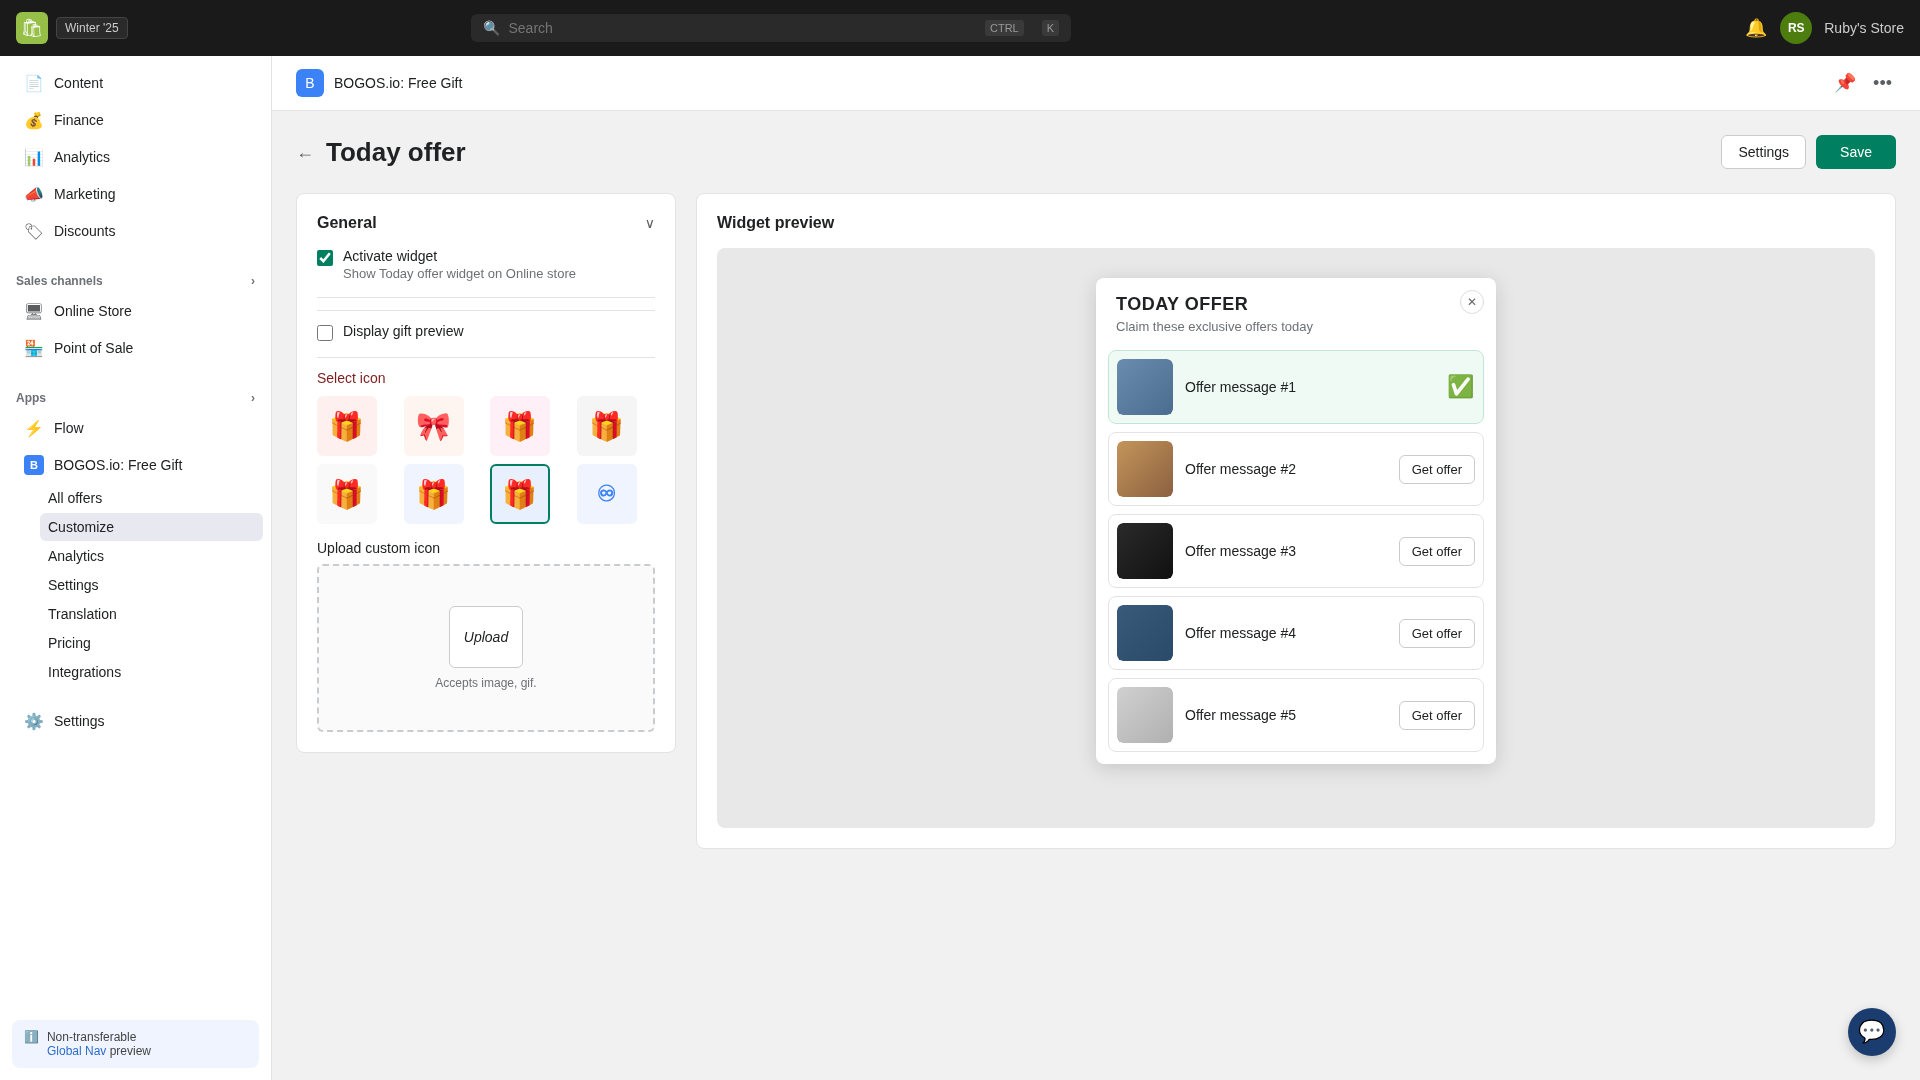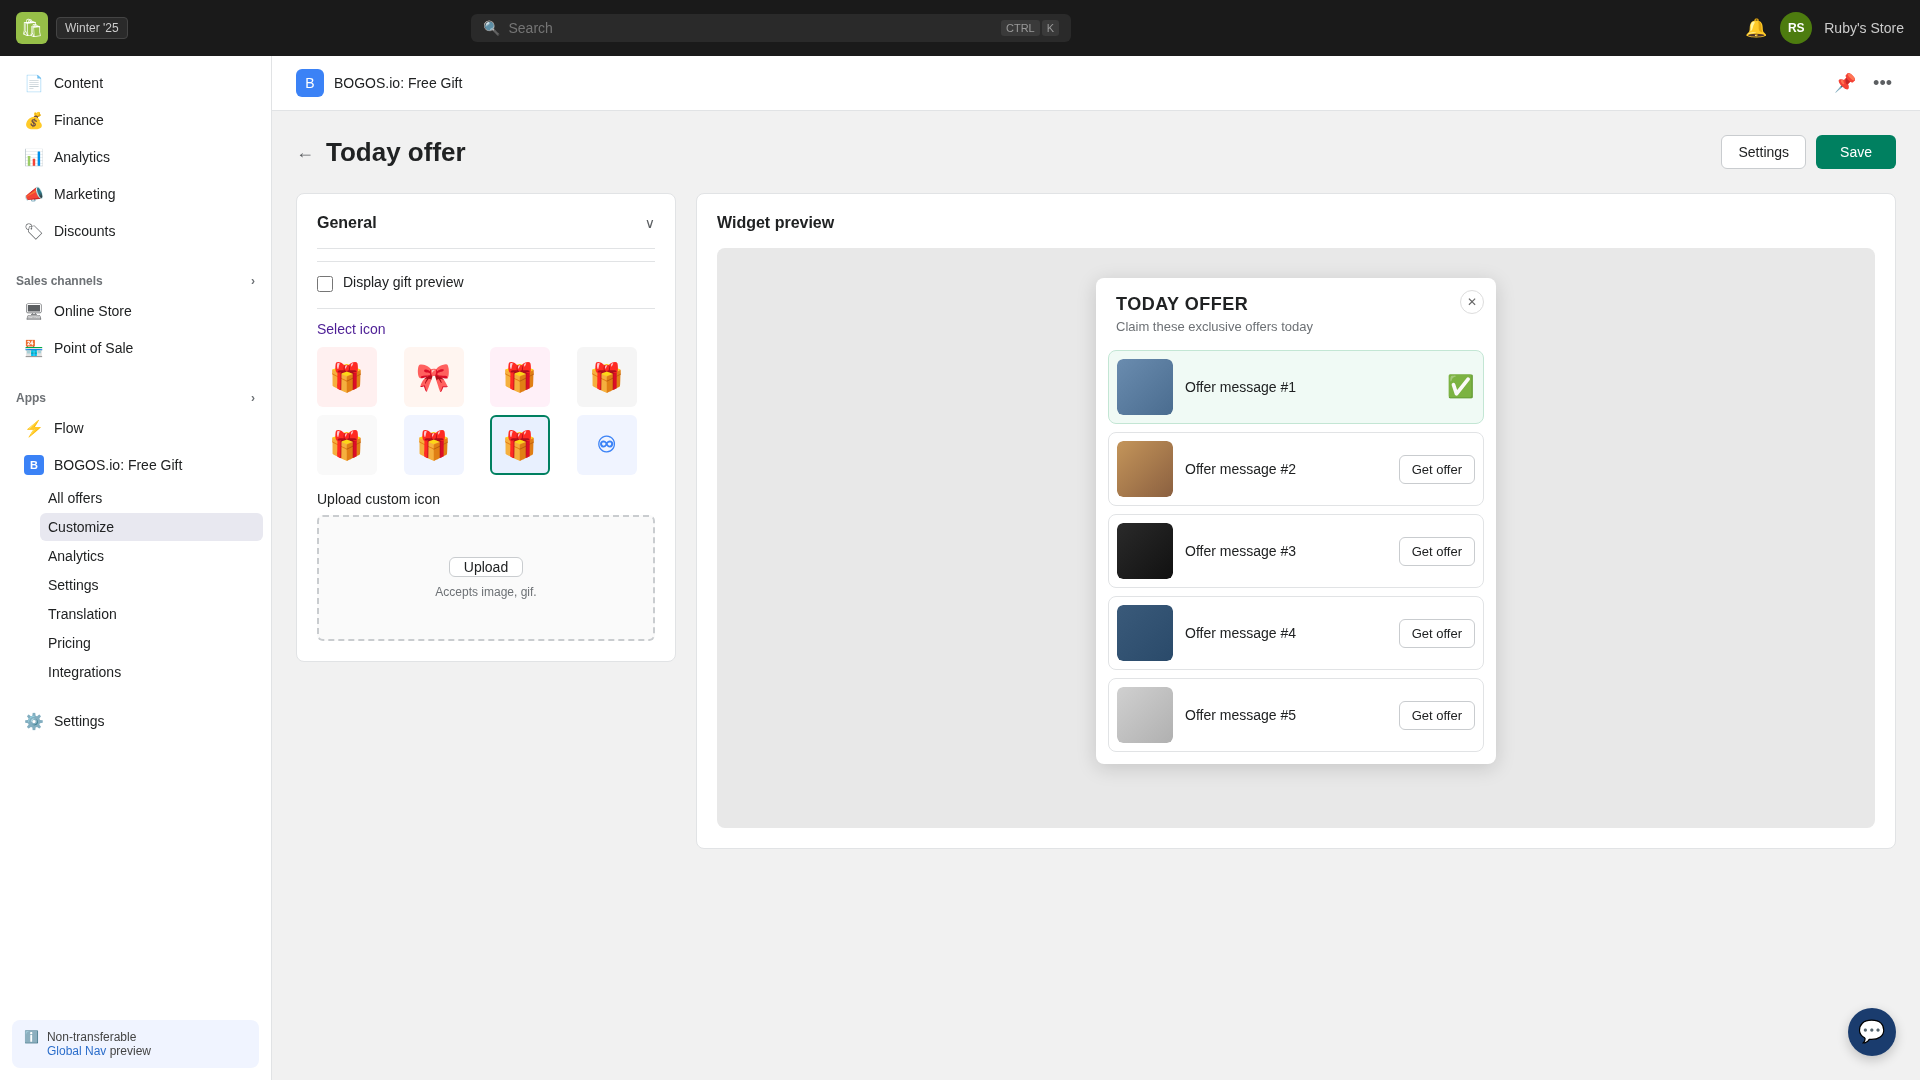--- a/index.html
+++ b/index.html
@@ -4,21 +4,21 @@
   <style>
     * { box-sizing: border-box; margin: 0; padding: 0; }
     body { font-family: -apple-system, BlinkMacSystemFont, 'Segoe UI', sans-serif; background: #f1f1f1; display: flex; flex-direction: column; height: 1080px; width: 1920px; overflow: hidden; }
 
     
     .topbar { background: #1a1a1a; height: 56px; display: flex; align-items: center; padding: 0 16px; gap: 12px; flex-shrink: 0; }
     .topbar-logo { display: flex; align-items: center; gap: 8px; }
     .winter-badge { background: #2a2a2a; color: #ccc; font-size: 12px; padding: 3px 8px; border-radius: 4px; border: 1px solid #444; }
     .search-bar { flex: 1; max-width: 600px; margin: 0 auto; display: flex; align-items: center; background: #2a2a2a; border-radius: 6px; padding: 6px 12px; gap: 8px; }
     .search-bar input { background: transparent; border: none; outline: none; color: #ccc; font-size: 14px; flex: 1; }
-    .search-kbd { display: flex; gap: 2px; }
+    .search-kbd { display: flex; gap: 18px; }
     .kbd { background: #3a3a3a; color: #999; font-size: 11px; padding: 2px 5px; border-radius: 3px; }
     .topbar-right { display: flex; align-items: center; gap: 12px; margin-left: auto; }
     .bell-icon { color: #ccc; font-size: 18px; cursor: pointer; }
     .avatar { width: 32px; height: 32px; border-radius: 50%; background: #4d7c0f; display: flex; align-items: center; justify-content: center; color: white; font-size: 12px; font-weight: bold; }
     .store-name { color: #ccc; font-size: 14px; }
 
     
     .layout { display: flex; flex: 1; overflow: hidden; }
 
     
@@ -67,37 +67,37 @@
 
     
     .checkbox-row { display: flex; align-items: flex-start; gap: 10px; margin-bottom: 16px; }
     .checkbox-row input[type="checkbox"] { width: 16px; height: 16px; margin-top: 2px; cursor: pointer; accent-color: #008060; }
     .checkbox-label { font-size: 14px; font-weight: 500; color: #202223; }
     .checkbox-desc { font-size: 13px; color: #6d7175; margin-top: 2px; }
 
     .divider { border: none; border-top: 1px solid #e1e3e5; margin: 12px 0; }
 
     
-    .section-label { font-size: 14px; font-weight: 500; color: #4c1d95; margin-bottom: 10px; }
+    .section-label { font-size: 14px; font-weight: 500; color: #7f1d1d; margin-bottom: 10px; }
     .icon-grid { display: grid; grid-template-columns: repeat(4, 1fr); gap: 8px; margin-bottom: 16px; }
     .icon-option { width: 60px; height: 60px; display: flex; align-items: center; justify-content: center; font-size: 28px; border-radius: 6px; cursor: pointer; border: 2px solid transparent; }
     .icon-option.selected { border-color: #008060; background: #f0f9f5; }
     .icon-option.red-gift { background: #fff0f0; }
     .icon-option.orange-gift { background: #fff5f0; }
     .icon-option.pink-gift { background: #fff0f8; }
     .icon-option.gray-gift { background: #f5f5f5; }
     .icon-option.white-gift { background: #f9f9f9; }
     .icon-option.blue-gift { background: #f0f4ff; }
     .icon-option.blue-selected { background: #e8f0fe; }
     .icon-option.brand-icon { background: #f0f4ff; }
 
     
     .upload-label { font-size: 14px; font-weight: 500; color: #202223; margin-bottom: 8px; }
     .upload-zone { border: 2px dashed #c9cccf; border-radius: 6px; padding: 40px 20px; text-align: center; background: #fafafa; }
-    .upload-btn { background: #fff; border: 1px solid #c9cccf; color: #202223; padding: 1px 14px; border-radius: 6px; font-size: 14px; cursor: pointer; margin-bottom: 8px; }
+    .upload-btn { background: #fff; border: 1px solid #c9cccf; color: #202223; padding: 22px 14px; border-radius: 6px; font-size: 14px; cursor: pointer; margin-bottom: 8px; font-style: italic; }
     .upload-hint { font-size: 12px; color: #6d7175; }
 
     
     .right-panel { flex: 1; }
     .widget-preview-card { background: #fff; border-radius: 8px; border: 1px solid #e1e3e5; padding: 20px; }
     .preview-title { font-size: 16px; font-weight: 600; color: #202223; margin-bottom: 16px; }
     .preview-bg { background: #e8e8e8; border-radius: 8px; padding: 30px; display: flex; align-items: flex-start; justify-content: center; min-height: 580px; }
 
     
     .today-offer-widget { background: #fff; border-radius: 8px; box-shadow: 0 4px 20px rgba(0,0,0,0.15); width: 400px; overflow: hidden; }
@@ -259,20 +259,27 @@
 
       <div class="two-col">
 
         <div class="left-panel">
           <div class="panel-card">
             <div class="panel-header">
               <span class="panel-title">General</span>
               <span class="chevron-icon">∨</span>
             </div>
 
+            <div class="checkbox-row">
+              <input type="checkbox" id="activate-widget" checked="" style="">
+              <label for="activate-widget">
+                <div class="checkbox-label">Activate widget</div>
+                <div class="checkbox-desc">Show Today offer widget on Online store</div>
+              </label>
+            </div>
 
             <hr class="divider">
 
 
             <hr class="divider">
 
             <div class="checkbox-row">
               <input type="checkbox" id="display-preview" style="">
               <label for="display-preview">
                 <div class="checkbox-label">Display gift preview</div>

